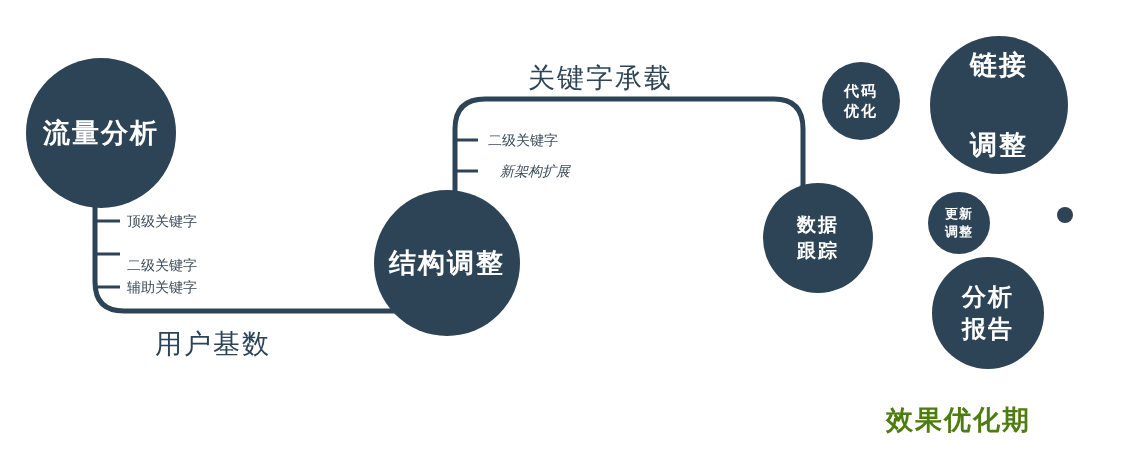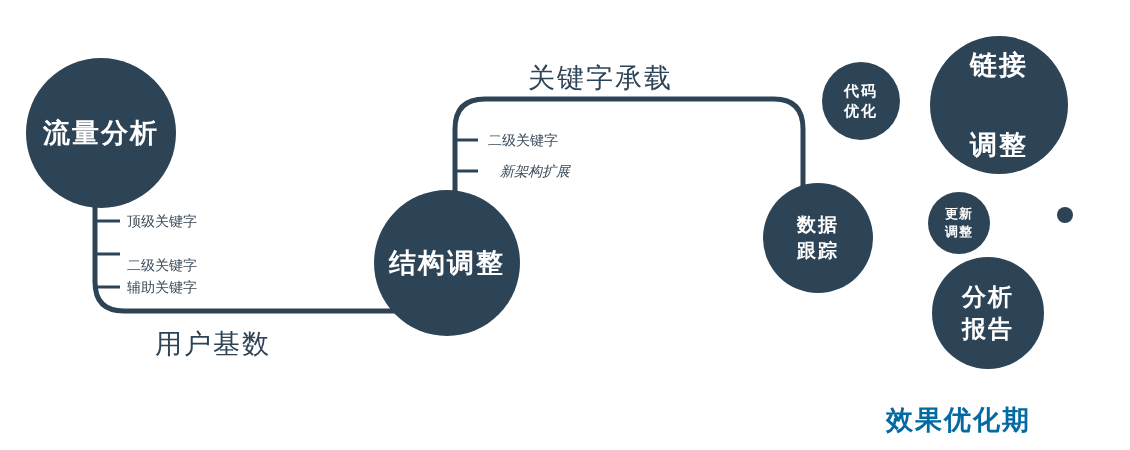--- a/index.html
+++ b/index.html
@@ -49,21 +49,21 @@
     font-size: 27px;
     font-weight: 400;
     color: #2d4356;
     letter-spacing: 2px;
     white-space: nowrap;
   }
   .footer-label {
     position: absolute;
     font-size: 27px;
     font-weight: 600;
-    color: #0369a1;
+    color: #4d7c0f;
     letter-spacing: 2px;
     white-space: nowrap;
   }
 </style>
 </head>
 <body>
 
 <div class="canvas">
 
   <svg class="connectors" viewBox="0 0 1130 450">

